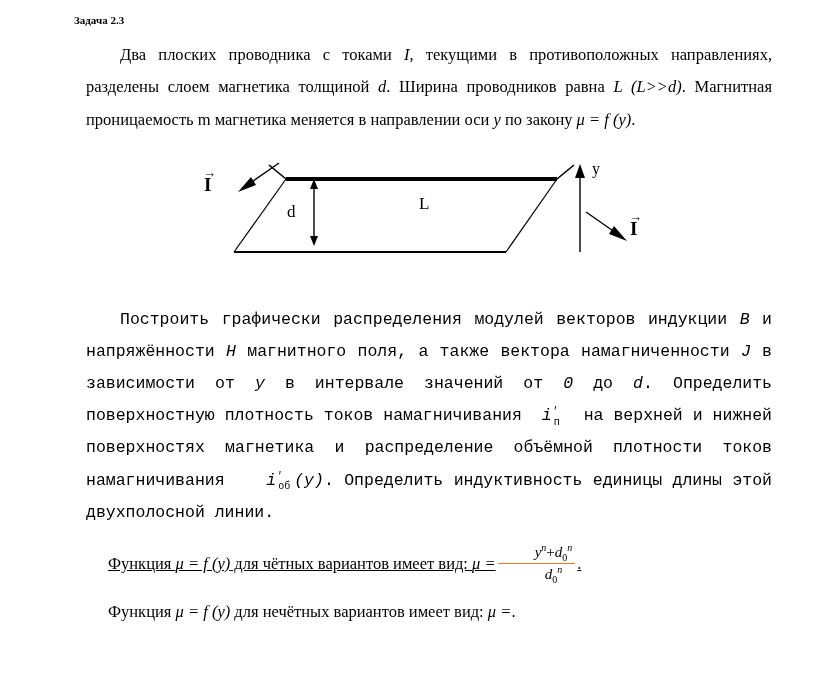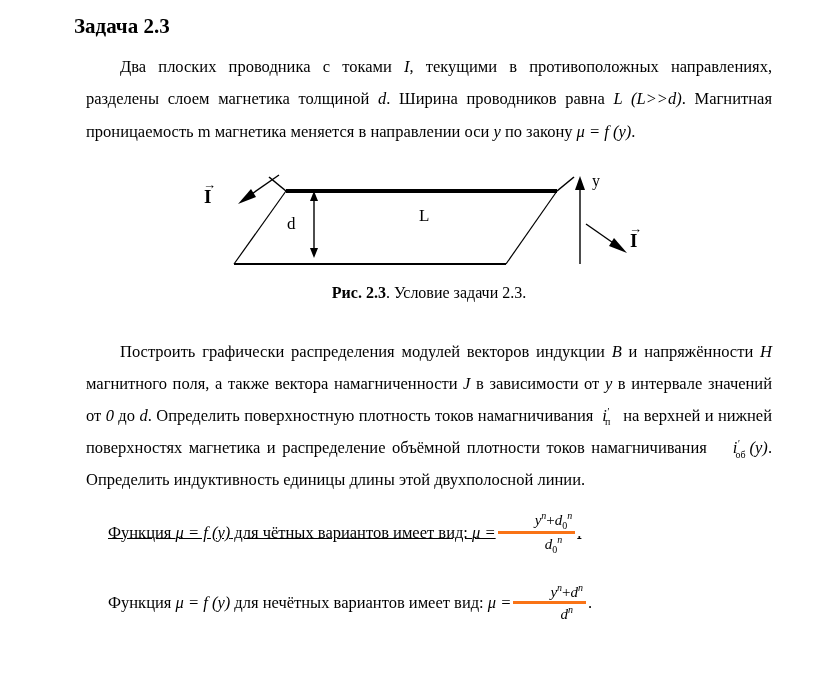--- a/index.html
+++ b/index.html
@@ -22,21 +22,21 @@
     box-sizing: border-box;
   }
   .content {
     position: absolute;
     left: 74px;
     top: 14px;
     width: 710px;
   }
   .title {
     font-weight: bold;
-    font-size: 21px;
+    font-size: 11px;
     margin: 0 0 6px 0;
     line-height: 1.2;
   }
   p.body-text {
     font-size: 16.5px;
     text-align: justify;
     text-justify: inter-word;
     line-height: 1.95;
     margin: 12px;
     text-indent: 34px;
@@ -76,21 +76,21 @@
     text-align: center;
     font-size: 15px;
     line-height: 1.15;
     margin: 0 2px;
     position: relative;
     top: -1px;
   }
   .frac .num {
     display: block;
     padding: 0 3px;
-    border-bottom: 3px solid #f97316;
+    border-bottom: 1px solid #f97316;
   }
   .frac .den {
     display: block;
     padding: 0 3px;
   }
   sub.small {
     font-size: 10px;
   }
   sup.small {
     font-size: 10px;
@@ -152,35 +152,32 @@
           <span style="position:absolute; left:-1px; top:-9px; font-size:13px; font-weight:normal;">→</span>
           <span>I</span>
         </span>
       </div>
 
       <div style="position:absolute; left:345px; top:44px; font-size:17px;">L</div>
       <div style="position:absolute; left:213px; top:52px; font-size:17px;">d</div>
       <div style="position:absolute; left:518px; top:10px; font-size:16px;">y</div>
     </div>
 
-    <div class="fig-caption">
-      <b>Рис. 2.3</b><span>. Условие задачи 2.3.</span>
-    </div>
 
-    <p class="body-text" style="margin-top:34px;">
+    <p class="body-text" style="margin-top:34px;font-family:Liberation Mono, monospace;">
       Построить графически распределения модулей векторов индукции <i>B</i> и
       напряжённости <i>H</i> магнитного поля, а также вектора намагниченности <i>J</i> в зависимости
       от <i>y</i> в интервале значений от <i>0</i> до <i>d</i>. Определить поверхностную плотность токов
       намагничивания &nbsp;<i>i</i><span style="position:relative;"><sup class="small" style="font-style:italic;">′</sup><sub class="small" style="position:relative; left:-4px;">п</sub></span>&nbsp; на верхней и нижней поверхностях магнетика и распределение
       объёмной плотности токов намагничивания &nbsp;&nbsp;&nbsp;<i>i</i><span style="position:relative;"><sup class="small" style="font-style:italic;">′</sup><sub class="small" style="position:relative; left:-4px;">об</sub></span><i>(y)</i>. Определить индуктивность
       единицы длины этой двухполосной линии.
     </p>
 
     <p class="formula-line" style="margin-top:14px;text-decoration:underline;">
       <span>Функция </span><i>μ = f (y)</i><span> для чётных вариантов имеет вид: </span><i>μ =</i><span class="frac"><span class="num"><i>y</i><sup class="small"><i>n</i></sup>+<i>d</i><sub class="small">0</sub><sup class="small"><i>n</i></sup></span><span class="den"><i>d</i><sub class="small">0</sub><sup class="small"><i>n</i></sup></span></span><span>.</span>
     </p>
 
-    <p class="formula-line" style="margin-top:26px;">
-      <span>Функция </span><i>μ = f (y)</i><span> для нечётных вариантов имеет вид:  </span><i>μ =</i><span class="frac"><span class="num"><i>y</i><sup class="small"><i>n</i></sup>+<i>d</i><sup class="small"><i>n</i></sup></span><span class="den"><i>d</i><sup class="small"><i>n</i></sup></span></span><span>.</span>
+    <p class="formula-line" style="margin-top:6px;">
+      <span>Функция </span><i>μ = f (y)</i><span> для нечётных вариантов имеет вид:  </span><i>μ =</i><span>.</span>
     </p>
 
   </div>
 </div>
 
 </body></html>

